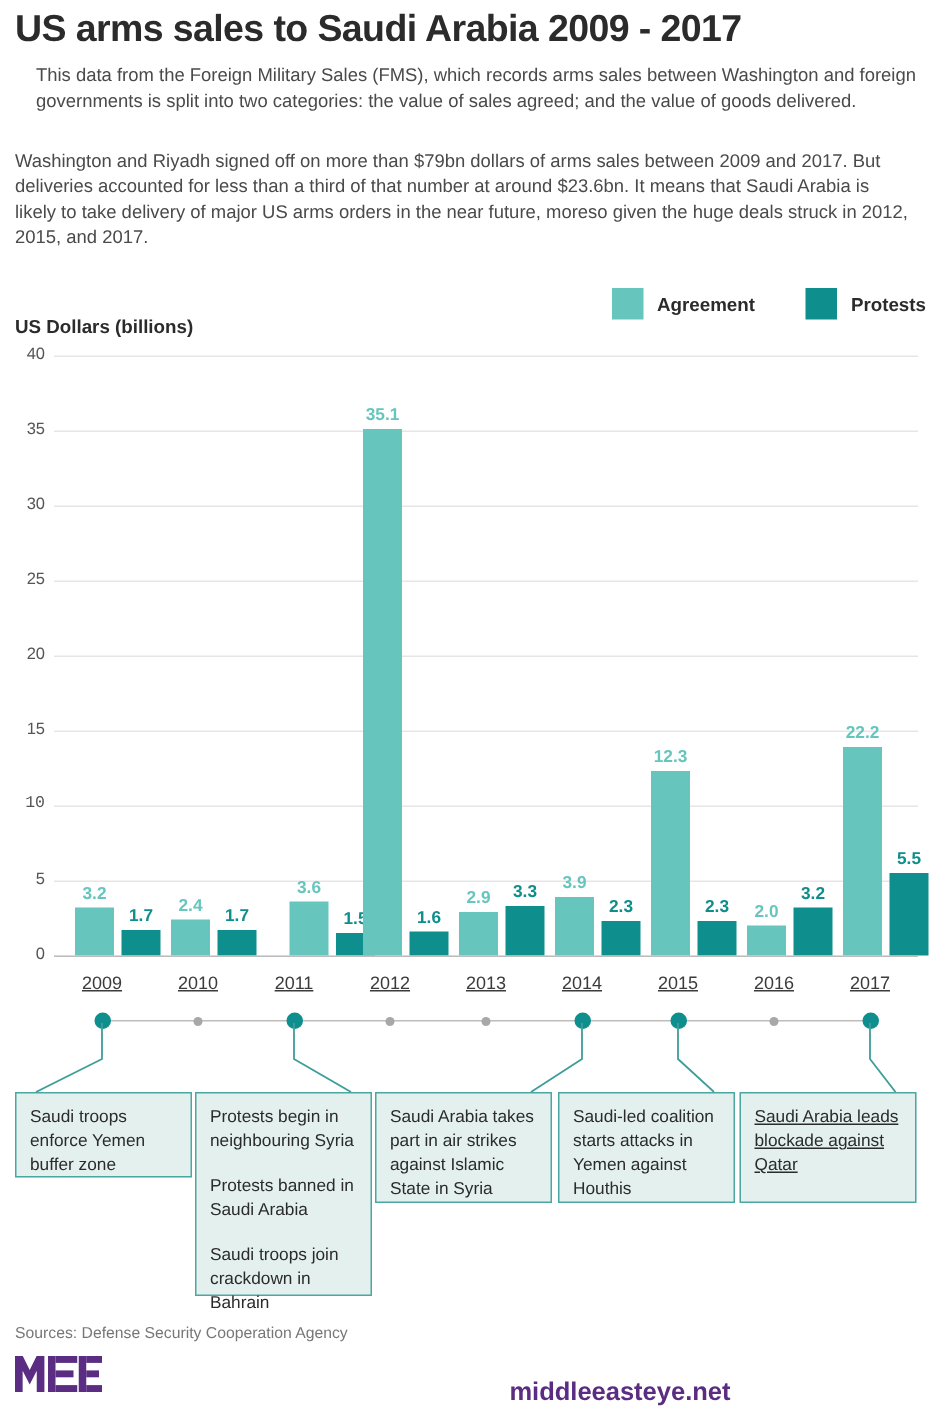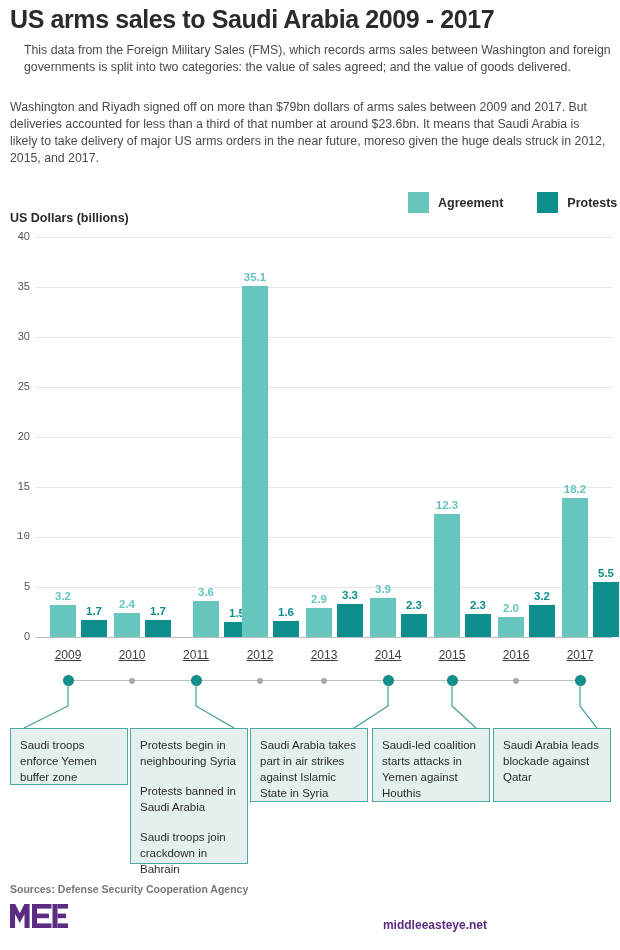--- a/index.html
+++ b/index.html
@@ -105,26 +105,26 @@
     font-size: 11.5px; line-height: 16px;
     color: #2b2b2b;
     padding: 8px 9px 9px 9px;
   }
   .anno p { margin: 0 0 14px 0; }
   .anno p:last-child { margin-bottom: 0; }
 
   
   .sources {
     position: absolute; left: 10px; top: 883px;
-    font-size: 10.5px; color: #777777; font-weight: bold;
+    font-size: 10.5px; color: #777777;
   }
   #logo { position: absolute; left: 10px; top: 903px; }
   .site {
     position: absolute; right: 10px; top: 918px;
-    font-size: 12px; font-weight: bold; color: #5b2d82; padding-left: 36px;
+    font-size: 17px; font-weight: bold; color: #5b2d82; padding-left: 36px;
   }
 </style>
 </head>
 <body>
 
 <div id="page">
 
   <div class="title">US arms sales to Saudi Arabia 2009 - 2017</div>
   <div class="intro" id="intro1">This data from the Foreign Military Sales (FMS), which records arms sales between Washington and foreign governments is split into two categories: the value of sales agreed; and the value of goods delivered.</div>
   <div class="intro" id="intro2">Washington and Riyadh signed off on more than $79bn dollars of arms sales between 2009 and 2017. But deliveries accounted for less than a third of that number at around $23.6bn. It means that Saudi Arabia is likely to take delivery of major US arms orders in the near future, moreso given the huge deals struck in 2012, 2015, and 2017.</div>
@@ -207,21 +207,21 @@
           <div class="barlabel delivery" style="bottom: 26px; color: rgb(14, 142, 140);">2.3</div>
         </div>
         <div class="group" style="left: 462px; width: 57px;">
           <div class="bar agreement" title="Agreement 2016: 2" style="height: 20px; background: rgb(102, 198, 189);"></div>
           <div class="barlabel agreement" style="bottom: 23px; color: rgb(102, 198, 189);">2.0</div>
           <div class="bar delivery" title="Delivery 2016: 3.2" style="height: 32px; background: rgb(14, 142, 140);"></div>
           <div class="barlabel delivery" style="bottom: 35px; color: rgb(14, 142, 140);">3.2</div>
         </div>
         <div class="group" style="left: 526px; width: 57px;">
           <div class="bar agreement" title="Agreement 2017: 13.9" style="height: 139px; background: rgb(102, 198, 189);"></div>
-          <div class="barlabel agreement" style="bottom: 142px; color: rgb(102, 198, 189);">18.2</div>
+          <div class="barlabel agreement" style="bottom: 142px; color: rgb(102, 198, 189);">22.2</div>
           <div class="bar delivery" title="Delivery 2017: 5.5" style="height: 55px; background: rgb(14, 142, 140);"></div>
           <div class="barlabel delivery" style="bottom: 58px; color: rgb(14, 142, 140);">5.5</div>
         </div>
       </div>
     <div class="baseline"></div>
   </div>
 
   <div id="xlabels">
       <div class="xlabel" style="left: 33px; top: 648px;">2009</div>
       <div class="xlabel" style="left: 97px; top: 648px;">2010</div>
@@ -262,21 +262,21 @@
         <p>Protests begin in neighbouring Syria</p>
         <p>Protests banned in Saudi Arabia</p>
         <p>Saudi troops join crackdown in Bahrain</p>
       </div>
       <div class="anno" style="left: 250px; top: 728px; width: 118px; height: 74px;">
         <p>Saudi Arabia takes part in air strikes against Islamic State in Syria</p>
       </div>
       <div class="anno" style="left: 372px; top: 728px; width: 118px; height: 74px;">
         <p>Saudi-led coalition starts attacks in Yemen against Houthis</p>
       </div>
-      <div class="anno" style="left: 493px; top: 728px; width: 118px; height: 74px;">
+      <div class="anno" style="left: 493px; top: 728px; width: 118px; height: 74px; text-decoration: underline;">
         <p>Saudi Arabia leads blockade against Qatar</p>
       </div>
     </div>
 
   <div class="sources">Sources: Defense Security Cooperation Agency</div>
 
   <svg id="logo" width="58" height="28" viewBox="0 0 58 28">
     <path fill="#5b2d82" d="M0 1 h5.2 l4.6 9.3 l4.6 -9.3 h5.2 v24 h-5.1 v-14.1 l-4.7 9.1 l-4.7 -9.1 v14.1 h-5.1 z"></path>
     <rect x="22" y="1" width="5" height="24" fill="#5b2d82"></rect>
     <rect x="27" y="1" width="14.5" height="4.6" fill="#5b2d82"></rect>

